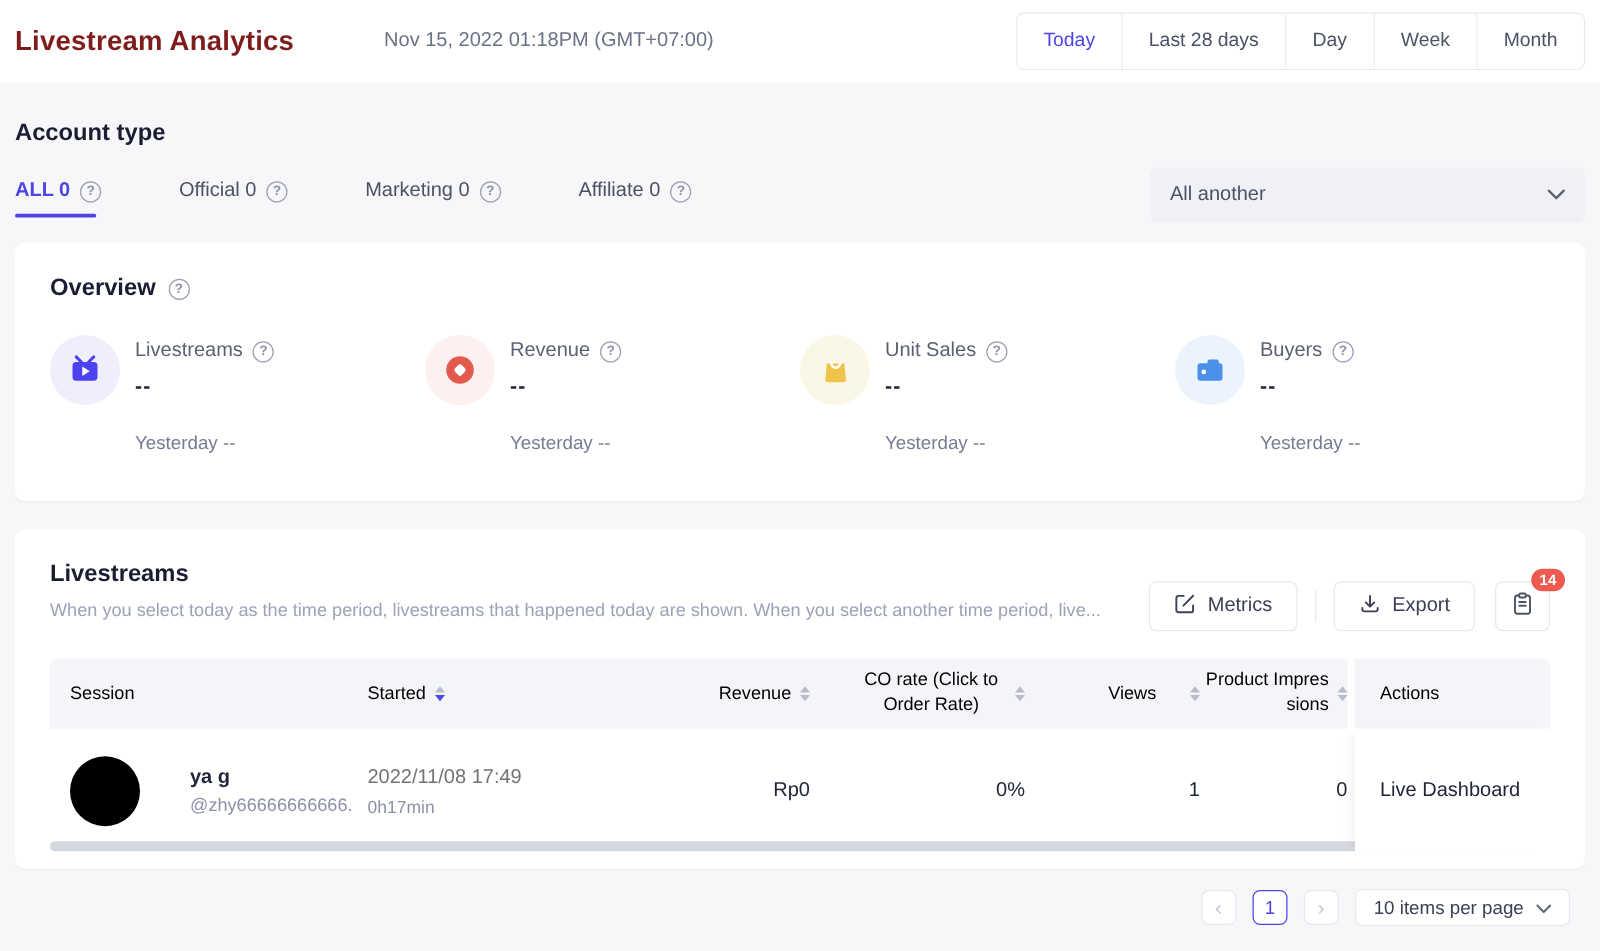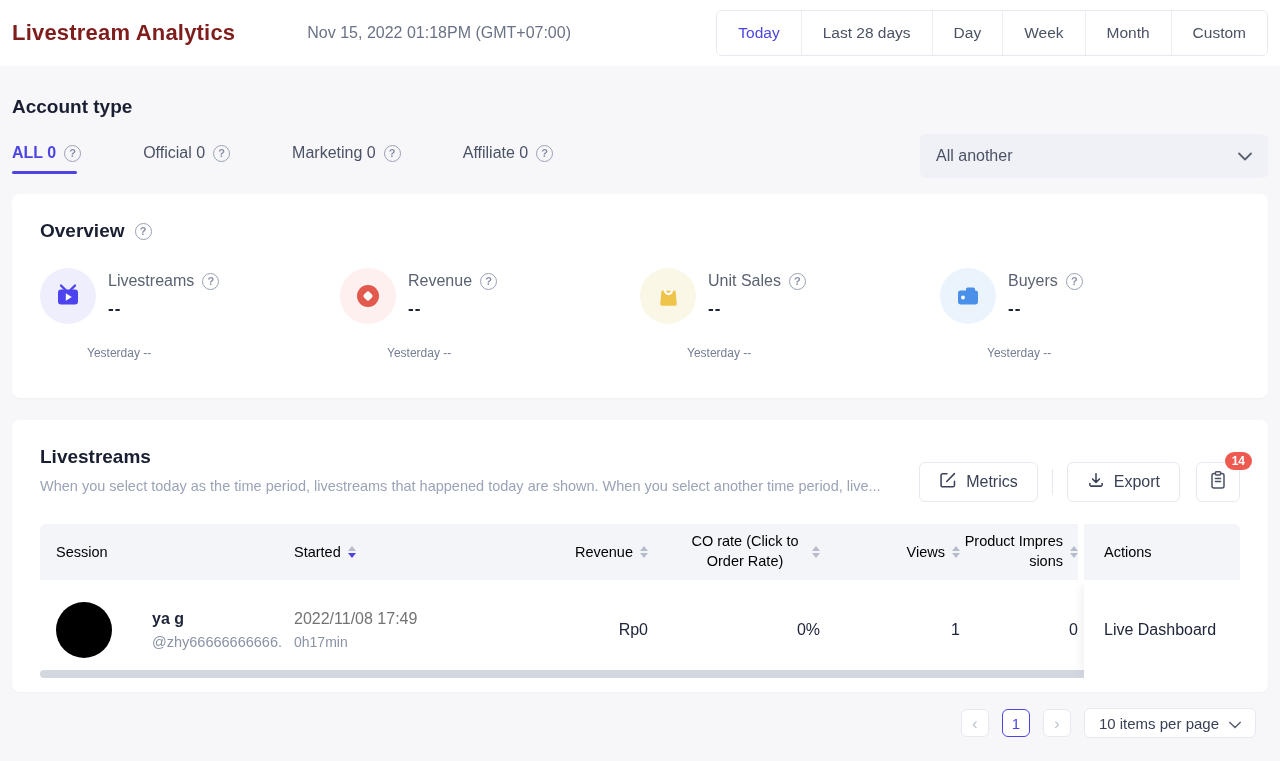--- a/index.html
+++ b/index.html
@@ -75,21 +75,21 @@
   .m-icon {
     width:56px; height:56px; border-radius:50%; flex:0 0 56px;
     display:flex; align-items:center; justify-content:center;
   }
   .m-icon.c0 { background:#EFEEFC; }
   .m-icon.c1 { background:#FDF0EE; }
   .m-icon.c2 { background:#FBF7E7; }
   .m-icon.c3 { background:#EBF4FD; }
   .m-label-row { display:flex; align-items:center; gap:8px; font-size:16px; color:#5A6272; margin-top:4px; }
   .m-value { font-size:17px; font-weight:bold; color:#20263A; margin-top:9px; letter-spacing:1px; }
-  .m-yesterday { margin-left:47px; margin-top:22px; font-size:12px; color:#747D92; }
+  .m-yesterday { margin-left:68px; margin-top:22px; font-size:15px; color:#747D92; }
   
   .livestreams-card { margin-top:22px; padding:26px 28px 6px; }
   .ls-head { display:flex; align-items:flex-start; }
   .ls-desc { font-size:14.5px; color:#9BA3B7; margin-top:10px; max-width:860px; white-space:nowrap; }
   .ls-actions { margin-left:auto; display:flex; align-items:center; margin-top:16px; }
   .btn {
     display:flex; align-items:center; gap:9px;
     background:#fff; border:1px solid #E7E9F0; border-radius:6px;
     height:40px; padding:0 19px; font-size:16px; color:#3A4156;
     font-family:inherit; cursor:pointer;
@@ -104,21 +104,21 @@
   
   .table { margin-top:22px; }
   .thead { display:flex; min-height:56px; font-size:14.5px; color:#000000; }
   .th { background:#F4F5F9; display:flex; align-items:center; }
   .th.first { border-top-left-radius:6px; padding-left:16px; }
   .th.last { border-top-right-radius:6px; padding-left:20px; }
   .col-session { width:254px; }
   .col-started { width:236px; }
   .col-revenue { width:118px; justify-content:flex-end; }
   .col-corate  { width:172px; justify-content:flex-end; }
-  .col-views   { width:140px; justify-content:flex-end; }
+  .col-views   { width:140px; justify-content:flex-end;gap:20px; }
   .col-impr    { width:118px; justify-content:flex-end; }
   .col-gap     { width:6px; background:transparent !important; }
   .col-actions { width:156px; }
   .th-wrap { text-align:center; width:120px; line-height:1.35; }
   .th-break { text-align:right; width:112px; word-break:break-all; line-height:1.35; }
   .sort { display:inline-flex; flex-direction:column; gap:2px; margin-left:7px; }
   .tri-up { width:0; height:0; border-left:4px solid transparent; border-right:4px solid transparent; border-bottom:5px solid #B6BCCB; }
   .tri-down { width:0; height:0; border-left:4px solid transparent; border-right:4px solid transparent; border-top:5px solid #B6BCCB; }
   .sorted-desc .tri-down { border-top-color:#4C45E4; }
   .trow { display:flex; min-height:100px; font-size:16px; color:#20263A; }
@@ -159,21 +159,20 @@
 
 <header class="top-header">
   <h1 class="page-title">Livestream Analytics</h1>
   <div class="datetime">Nov 15, 2022 01:18PM (GMT+07:00)</div>
   <div class="segmented">
     <button class="seg-btn active">Today</button>
     <button class="seg-btn">Last 28 days</button>
     <button class="seg-btn">Day</button>
     <button class="seg-btn">Week</button>
     <button class="seg-btn">Month</button>
-    <button class="seg-btn">Custom</button>
   </div>
 </header>
 
 <section class="account-section">
   <h2 class="section-h">Account type</h2>
   <div class="tabs-row">
     <div class="tab active">
       <span>ALL 0</span>
       <span class="qicon">?</span>
     </div>

